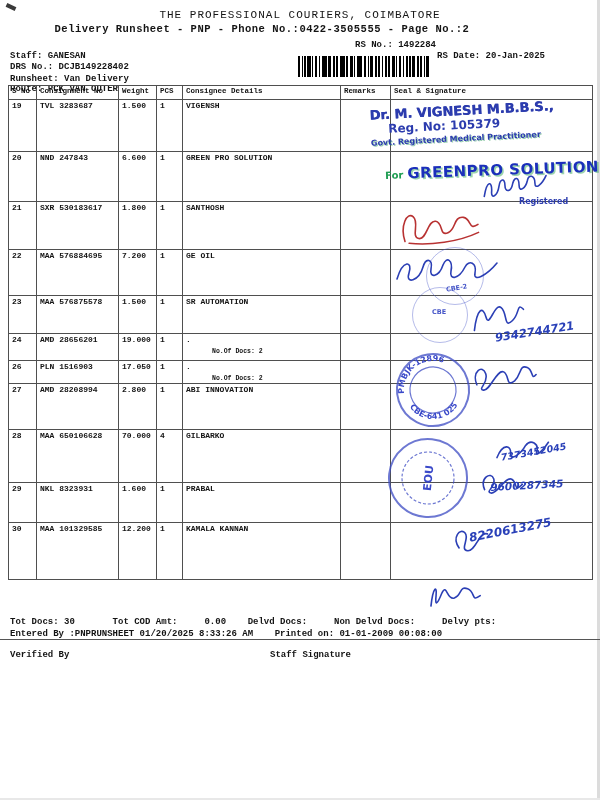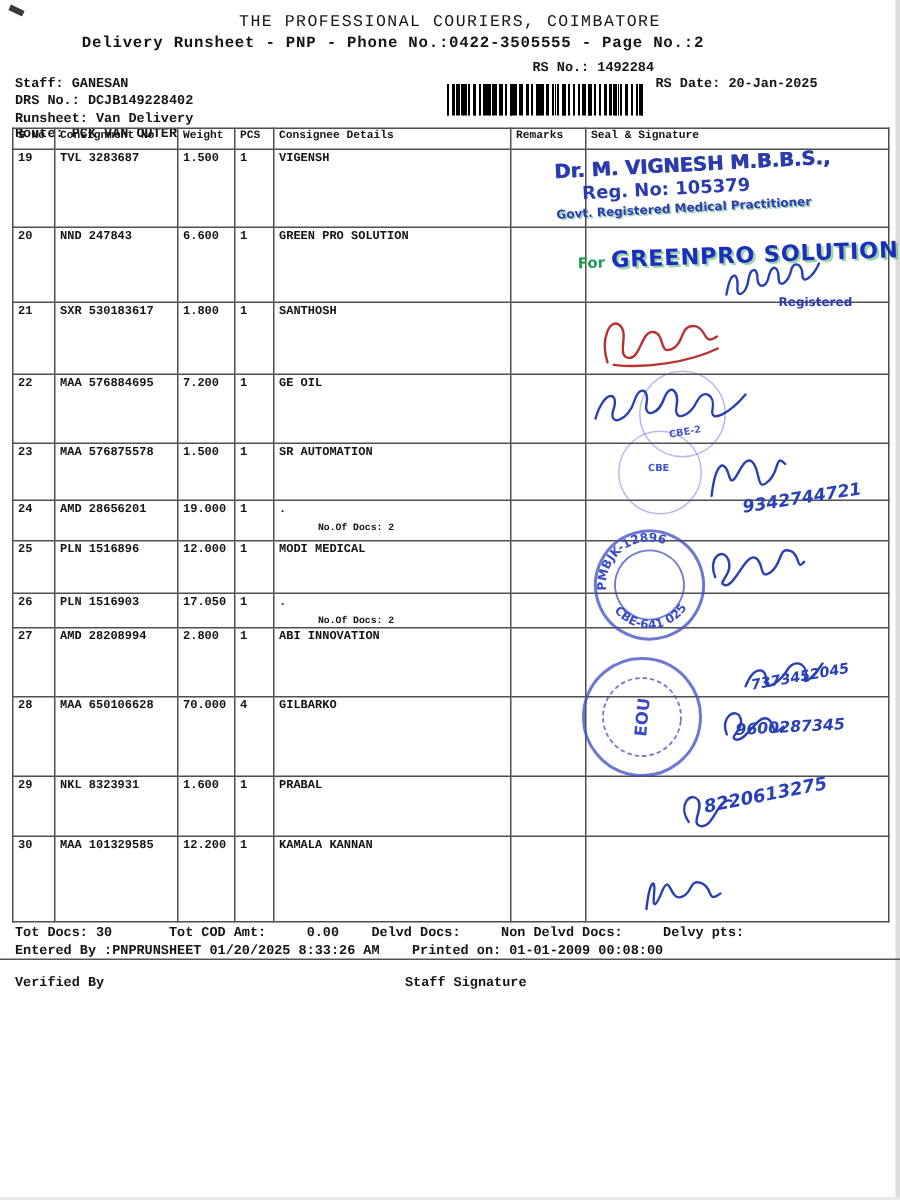--- a/index.html
+++ b/index.html
@@ -155,31 +155,20 @@
           <td>AMD 28656201</td>
           <td>19.000</td>
           <td>1</td>
           <td>
             <div>.</div>
             <div class="docs-note">No.Of Docs: 2</div>
           </td>
           <td></td>
           <td></td>
         </tr>
-        <tr style="height: 35px;">
-          <td>25</td>
-          <td>PLN 1516896</td>
-          <td>12.000</td>
-          <td>1</td>
-          <td>
-            <div>MODI MEDICAL</div>
-          </td>
-          <td></td>
-          <td></td>
-        </tr>
         <tr style="height: 22px;">
           <td>26</td>
           <td>PLN 1516903</td>
           <td>17.050</td>
           <td>1</td>
           <td>
             <div>.</div>
             <div class="docs-note">No.Of Docs: 2</div>
           </td>
           <td></td>

